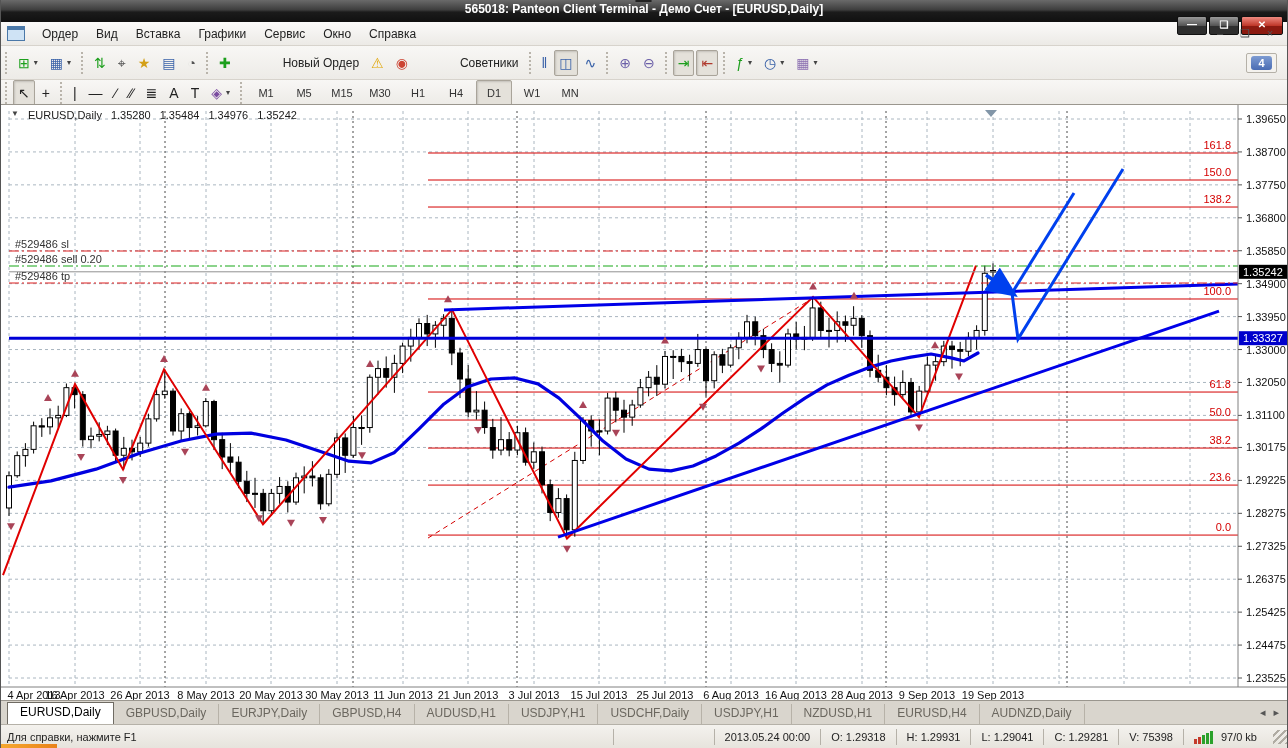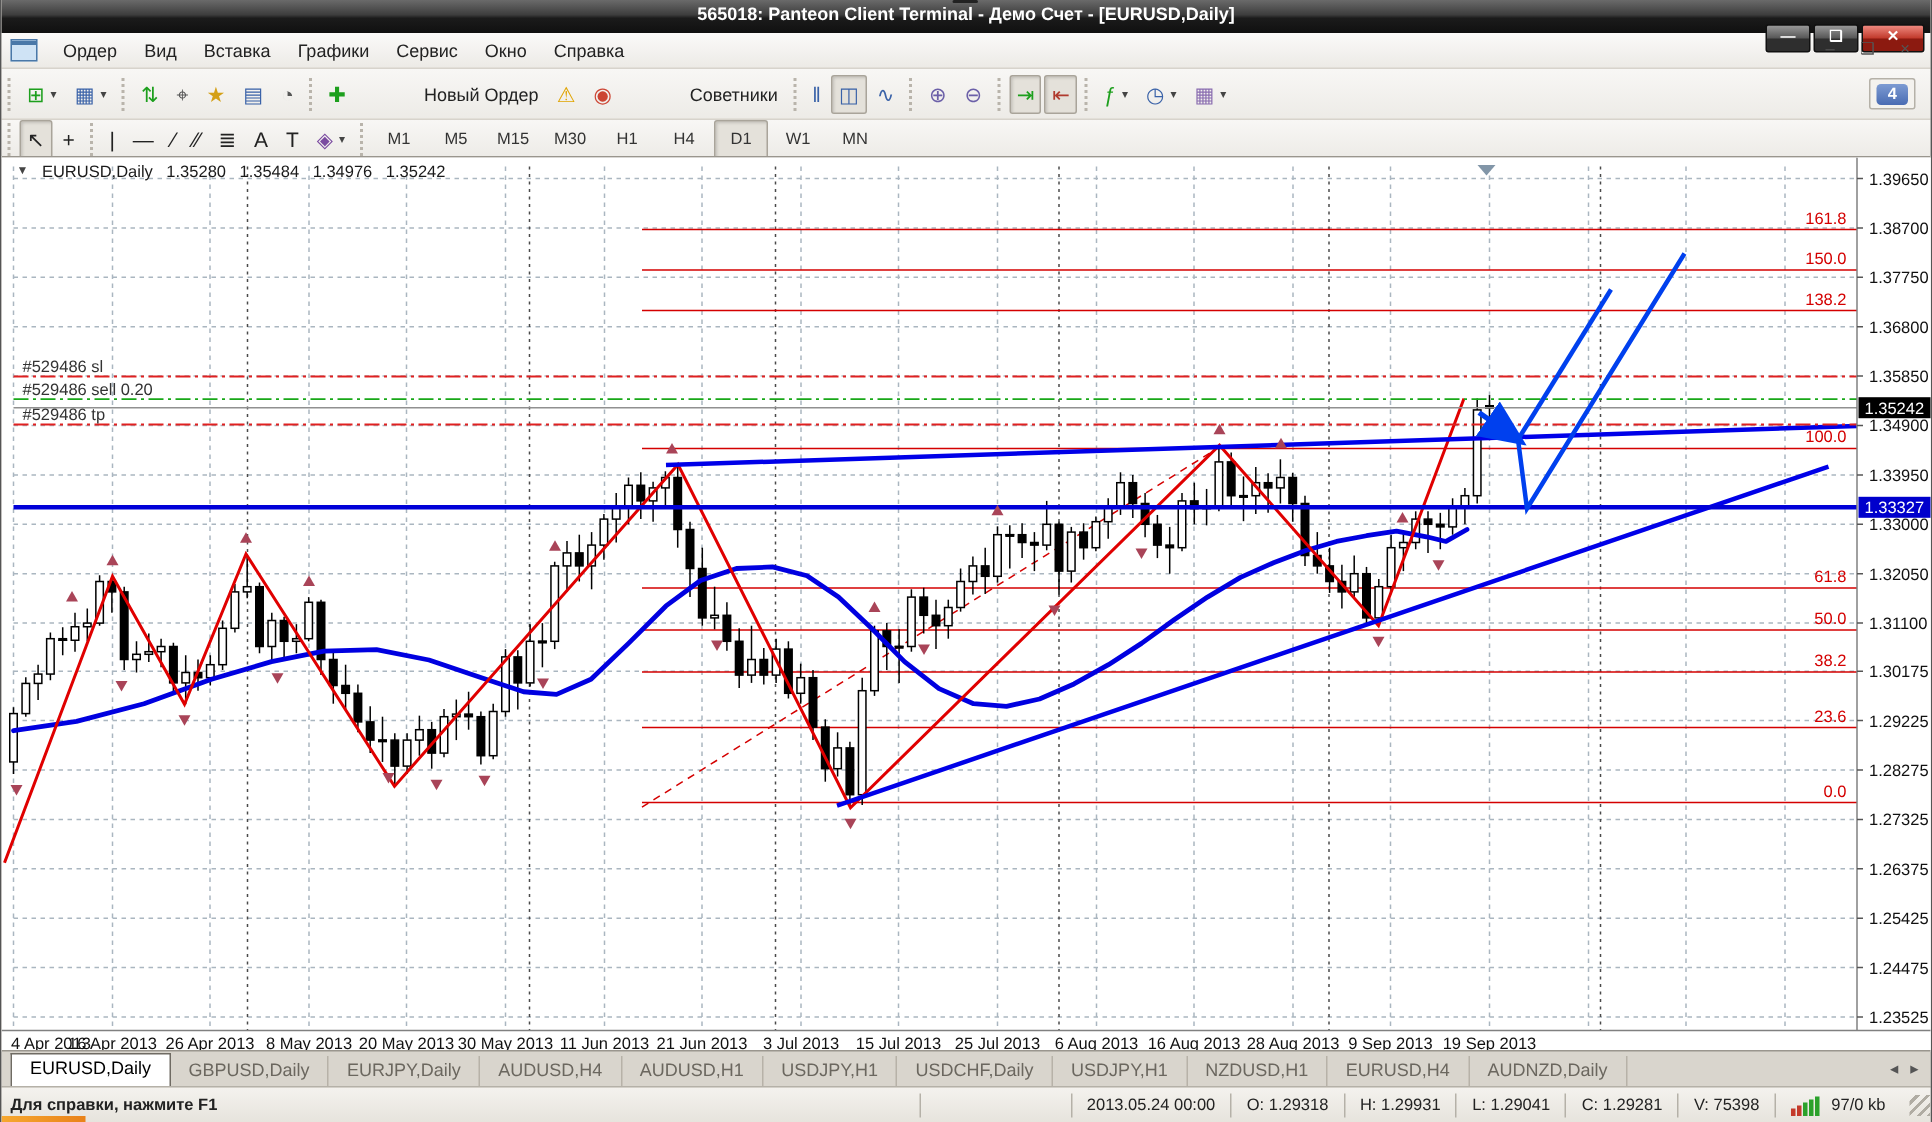--- a/index.html
+++ b/index.html
@@ -47,21 +47,21 @@
   #symbol-label .tri{font-size:8px;color:#444;}
   
   #tabbar{position:absolute;left:0;top:700px;width:1288px;height:24px;background:#d9d5cd;
           border-top:1px solid #9a968e;display:flex;align-items:flex-end;padding-left:6px;box-sizing:border-box;}
   .tab{height:20px;line-height:19px;padding:0 12px;font-size:12px;color:#6b675f;border-right:1px solid #b7b2a8;}
   .tab.active{background:#fff;border:1px solid #6f6b63;border-bottom:none;color:#000;height:21px;}
   .tab-arrows{margin-left:auto;padding-right:10px;color:#555;font-size:11px;display:flex;gap:8px;align-items:center;height:100%;}
   
   #statusbar{position:absolute;left:0;top:724px;width:1288px;height:24px;background:linear-gradient(#f4f2ee,#e6e3dc);
              border-top:1px solid #b5b1a8;display:flex;align-items:center;font-size:11px;color:#222;}
-  .status-left{flex:1;padding-left:6px;font-weight:bold;}
+  .status-left{flex:1;padding-left:6px;}
   .status-cell{border-left:1px solid #b5b1a8;padding:0 10px;height:16px;line-height:16px;white-space:nowrap;}
   .status-spacer{border-left:1px solid #b5b1a8;width:100px;height:16px;}
   .net-icon{display:flex;align-items:flex-end;gap:1px;height:13px;}
   .net-icon i{display:block;width:3px;background:#2ba12b;}
   .net-icon i.r{background:#c43b2b;}
   .resize-grip{width:14px;height:14px;margin:0 2px 0 6px;
      background:repeating-linear-gradient(135deg,transparent 0 3px,#b0aca3 3px 5px);}
   .orange-strip{position:absolute;left:0;top:744px;width:56px;height:4px;
      background:linear-gradient(90deg,#f6a830,#e9821a);}
 </style>
@@ -639,21 +639,21 @@
     <span>1.35484</span>
     <span>1.34976</span>
     <span>1.35242</span>
   </div>
 </div>
 
 <div id="tabbar">
     <span class="tab active">EURUSD,Daily</span>
     <span class="tab">GBPUSD,Daily</span>
     <span class="tab">EURJPY,Daily</span>
-    <span class="tab">AUDUSD,H4</span>
+    <span class="tab">GBPUSD,H4</span>
     <span class="tab">AUDUSD,H1</span>
     <span class="tab">USDJPY,H1</span>
     <span class="tab">USDCHF,Daily</span>
     <span class="tab">USDJPY,H1</span>
     <span class="tab">NZDUSD,H1</span>
     <span class="tab">EURUSD,H4</span>
     <span class="tab">AUDNZD,Daily</span>
     <span class="tab-arrows">
       <span>◂</span>
       <span>▸</span>

